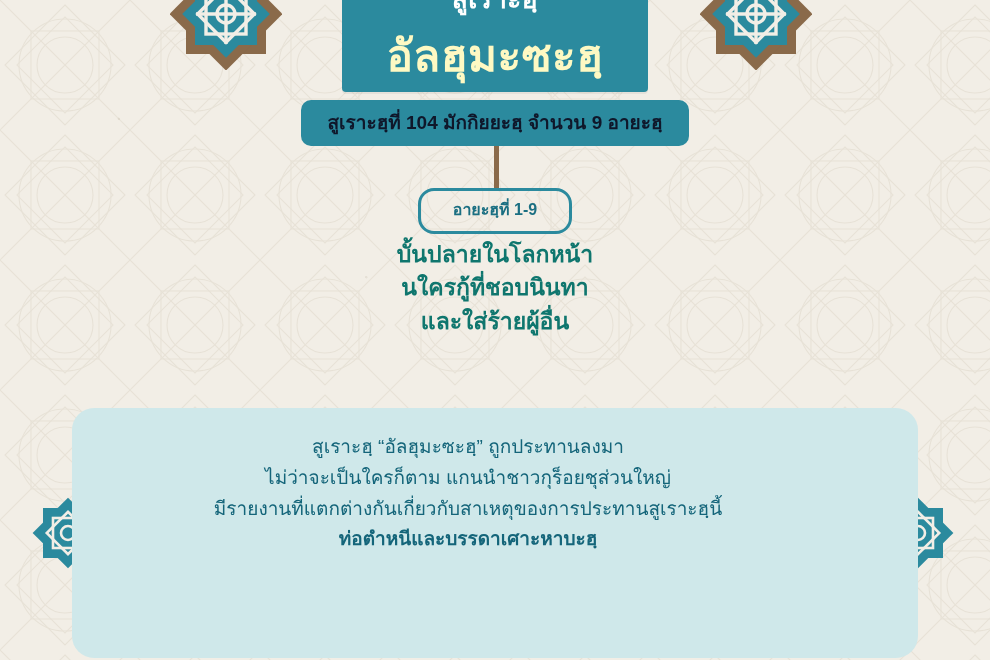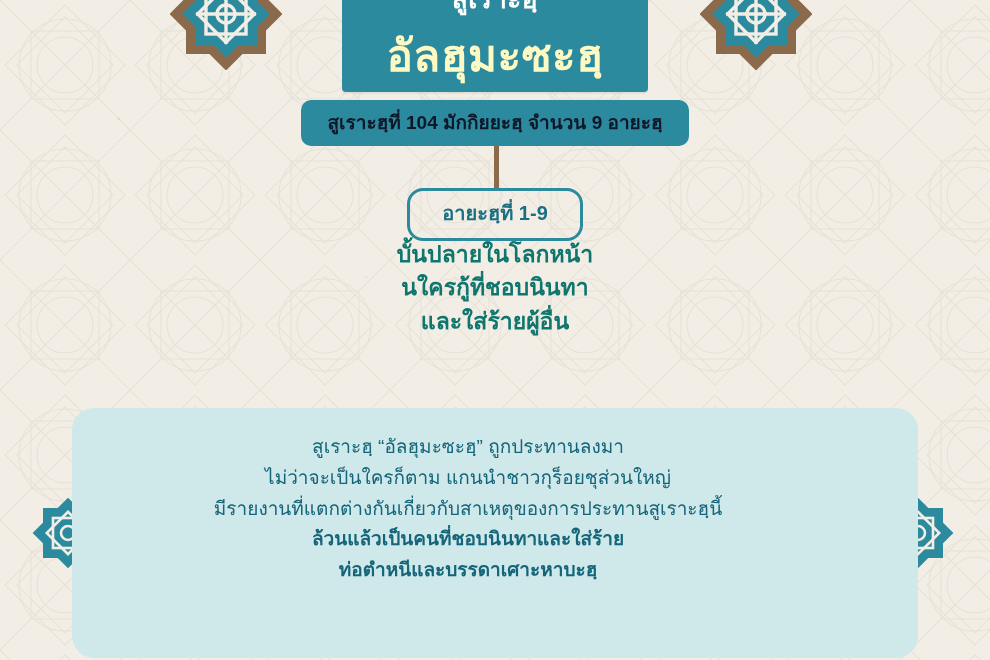--- a/index.html
+++ b/index.html
@@ -108,21 +108,21 @@
     text-align: center;
     z-index: 4;
   }
   .ayah-pill {
     display: inline-block;
     border: 3px solid #2b8a9e;
     border-radius: 16px;
     background: transparent;
     color: #1b6f82;
     font-family: "Liberation Sans", sans-serif;
-    font-size: 20px;
+    font-size: 16px;
     font-weight: bold;
     padding: 6px 32px 9px;
     text-align: center;
   }
 
   
   .headline {
     position: absolute;
     left: 0; right: 0;
     top: 238px;
@@ -284,18 +284,15 @@
   <div class="ln">
     <span>สูเราะฮฺ “อัลฮุมะซะฮฺ” ถูกประทานลงมา</span>
   </div>
   <div class="ln">
     <span>ไม่ว่าจะเป็นใครก็ตาม แกนนำชาวกุร็อยชุส่วนใหญ่</span>
   </div>
   <div class="ln">
     <span>มีรายงานที่แตกต่างกันเกี่ยวกับสาเหตุของการประทานสูเราะฮฺนี้</span>
   </div>
   <div class="ln b">
-    <span>ล้วนแล้วเป็นคนที่ชอบนินทาและใส่ร้าย</span>
-  </div>
-  <div class="ln b">
     <span>ท่อตำหนีและบรรดาเศาะหาบะฮฺ</span>
   </div>
 </div>
 
 </body></html>

